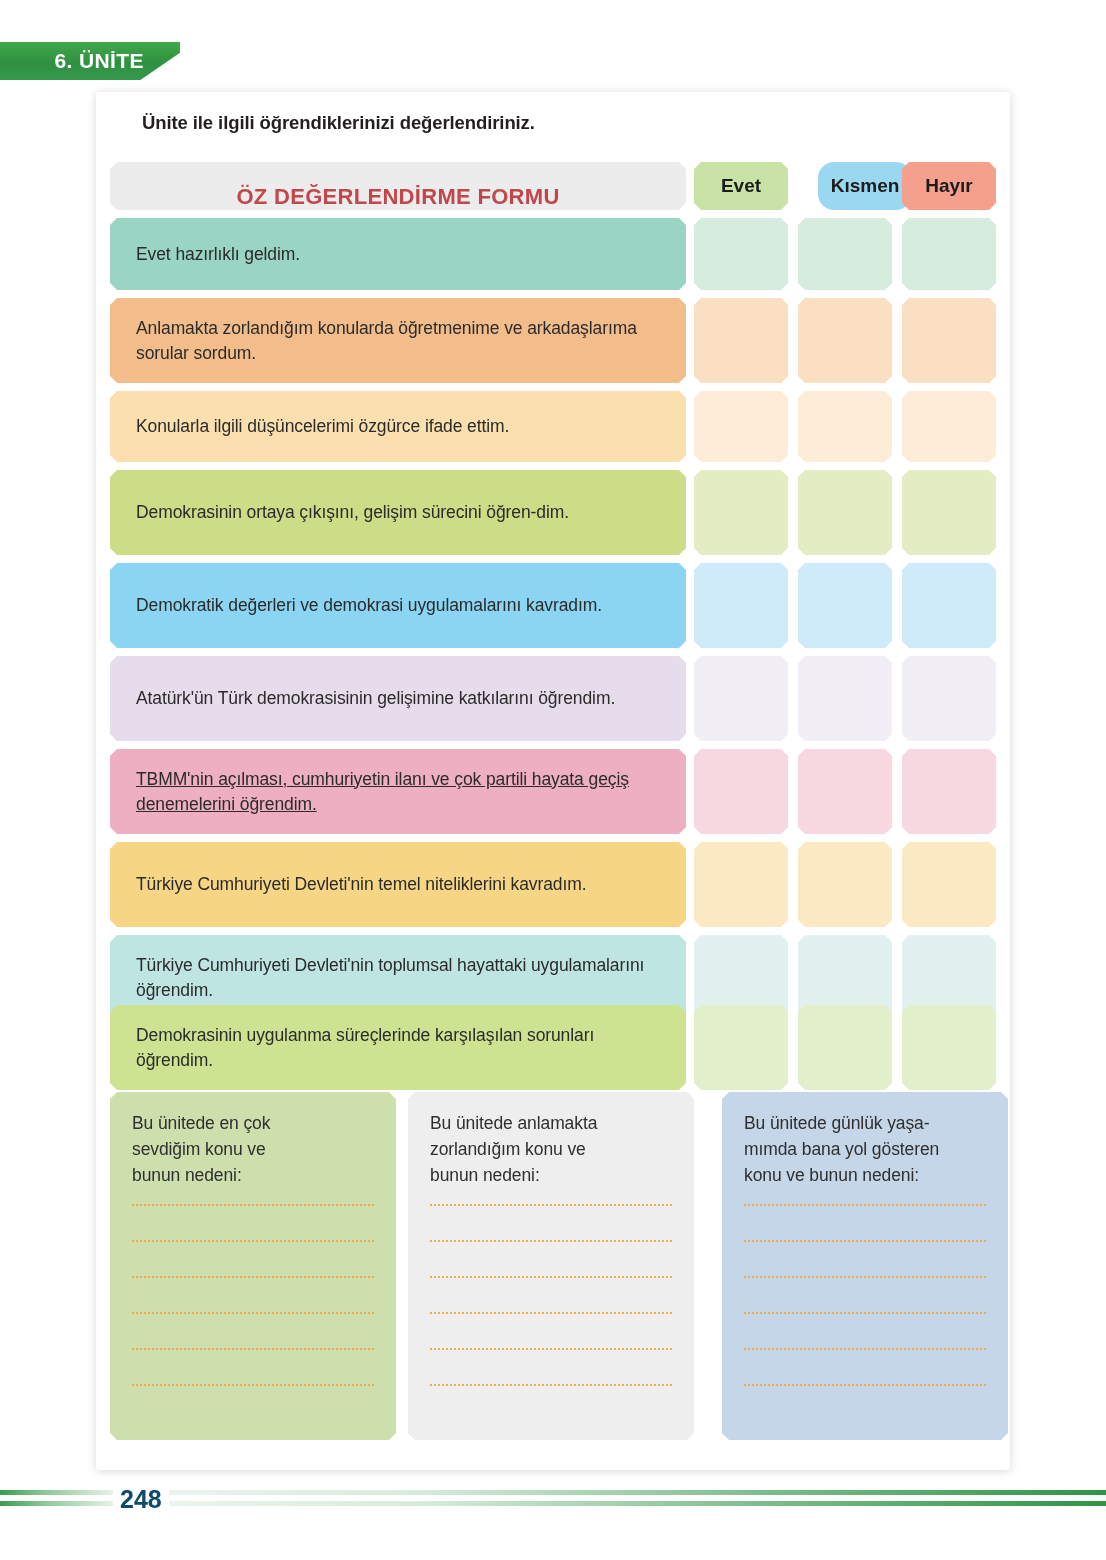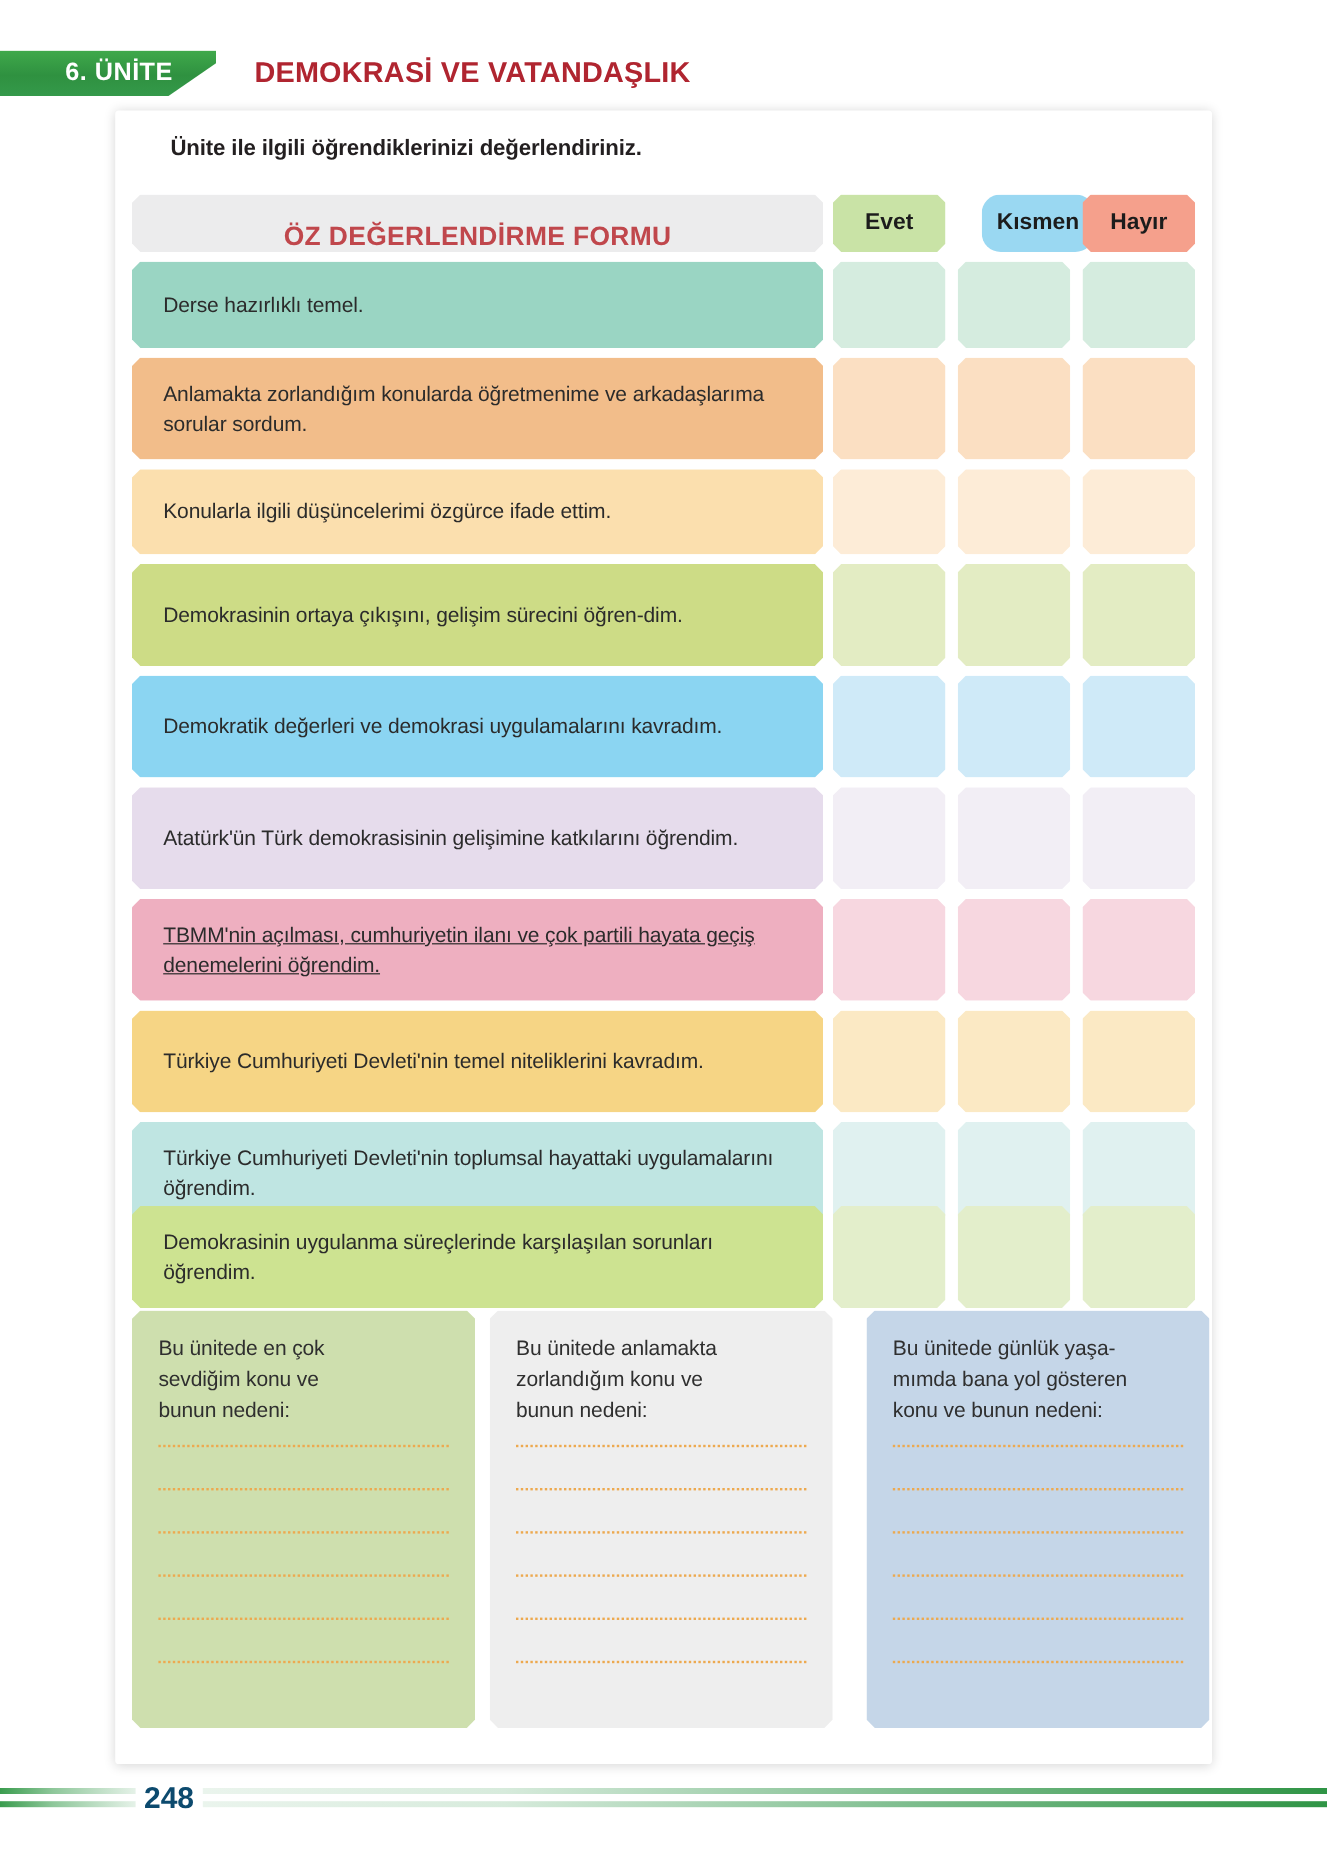--- a/index.html
+++ b/index.html
@@ -226,21 +226,20 @@
     line-height: 26px;
   }
 </style>
 </head>
 <body>
 
 <div class="page-header">
   <div class="unit-badge">
     <span>6. ÜNİTE</span>
   </div>
-  <div class="unit-title">DEMOKRASİ VE VATANDAŞLIK</div>
 </div>
 
 <div class="card">
 
   <div class="instruction">Ünite ile ilgili öğrendiklerinizi değerlendiriniz.</div>
 
   <div class="form-area">
 
     <div class="header-row">
       <div class="form-title-bar notch">
@@ -252,21 +251,21 @@
       <div class="col-head c1 notch" style="background: rgb(154, 216, 242);">
         <span>Kısmen</span>
       </div>
       <div class="col-head c2 notch" style="background: rgb(245, 160, 140);">
         <span>Hayır</span>
       </div>
     </div>
 
     <div id="rows-container">
         <div class="q-row" style="height: 72px;">
-          <div class="q-label notch" style="background: rgb(154, 213, 195); height: 72px;">Derse hazırlıklı temel.</div>
+          <div class="q-label notch" style="background: rgb(154, 213, 195); height: 72px;">Evet hazırlıklı geldim.</div>
           <div class="q-cell c0 notch" style="background: rgb(213, 236, 223); height: 72px;"></div>
           <div class="q-cell c1 notch" style="background: rgb(213, 236, 223); height: 72px;"></div>
           <div class="q-cell c2 notch" style="background: rgb(213, 236, 223); height: 72px;"></div>
         </div>
         <div class="q-row" style="height: 85px;">
           <div class="q-label notch" style="background: rgb(242, 189, 138); height: 85px;">Anlamakta zorlandığım konularda öğretmenime ve arkadaşlarıma sorular sordum.</div>
           <div class="q-cell c0 notch" style="background: rgb(251, 223, 194); height: 85px;"></div>
           <div class="q-cell c1 notch" style="background: rgb(251, 223, 194); height: 85px;"></div>
           <div class="q-cell c2 notch" style="background: rgb(251, 223, 194); height: 85px;"></div>
         </div>

